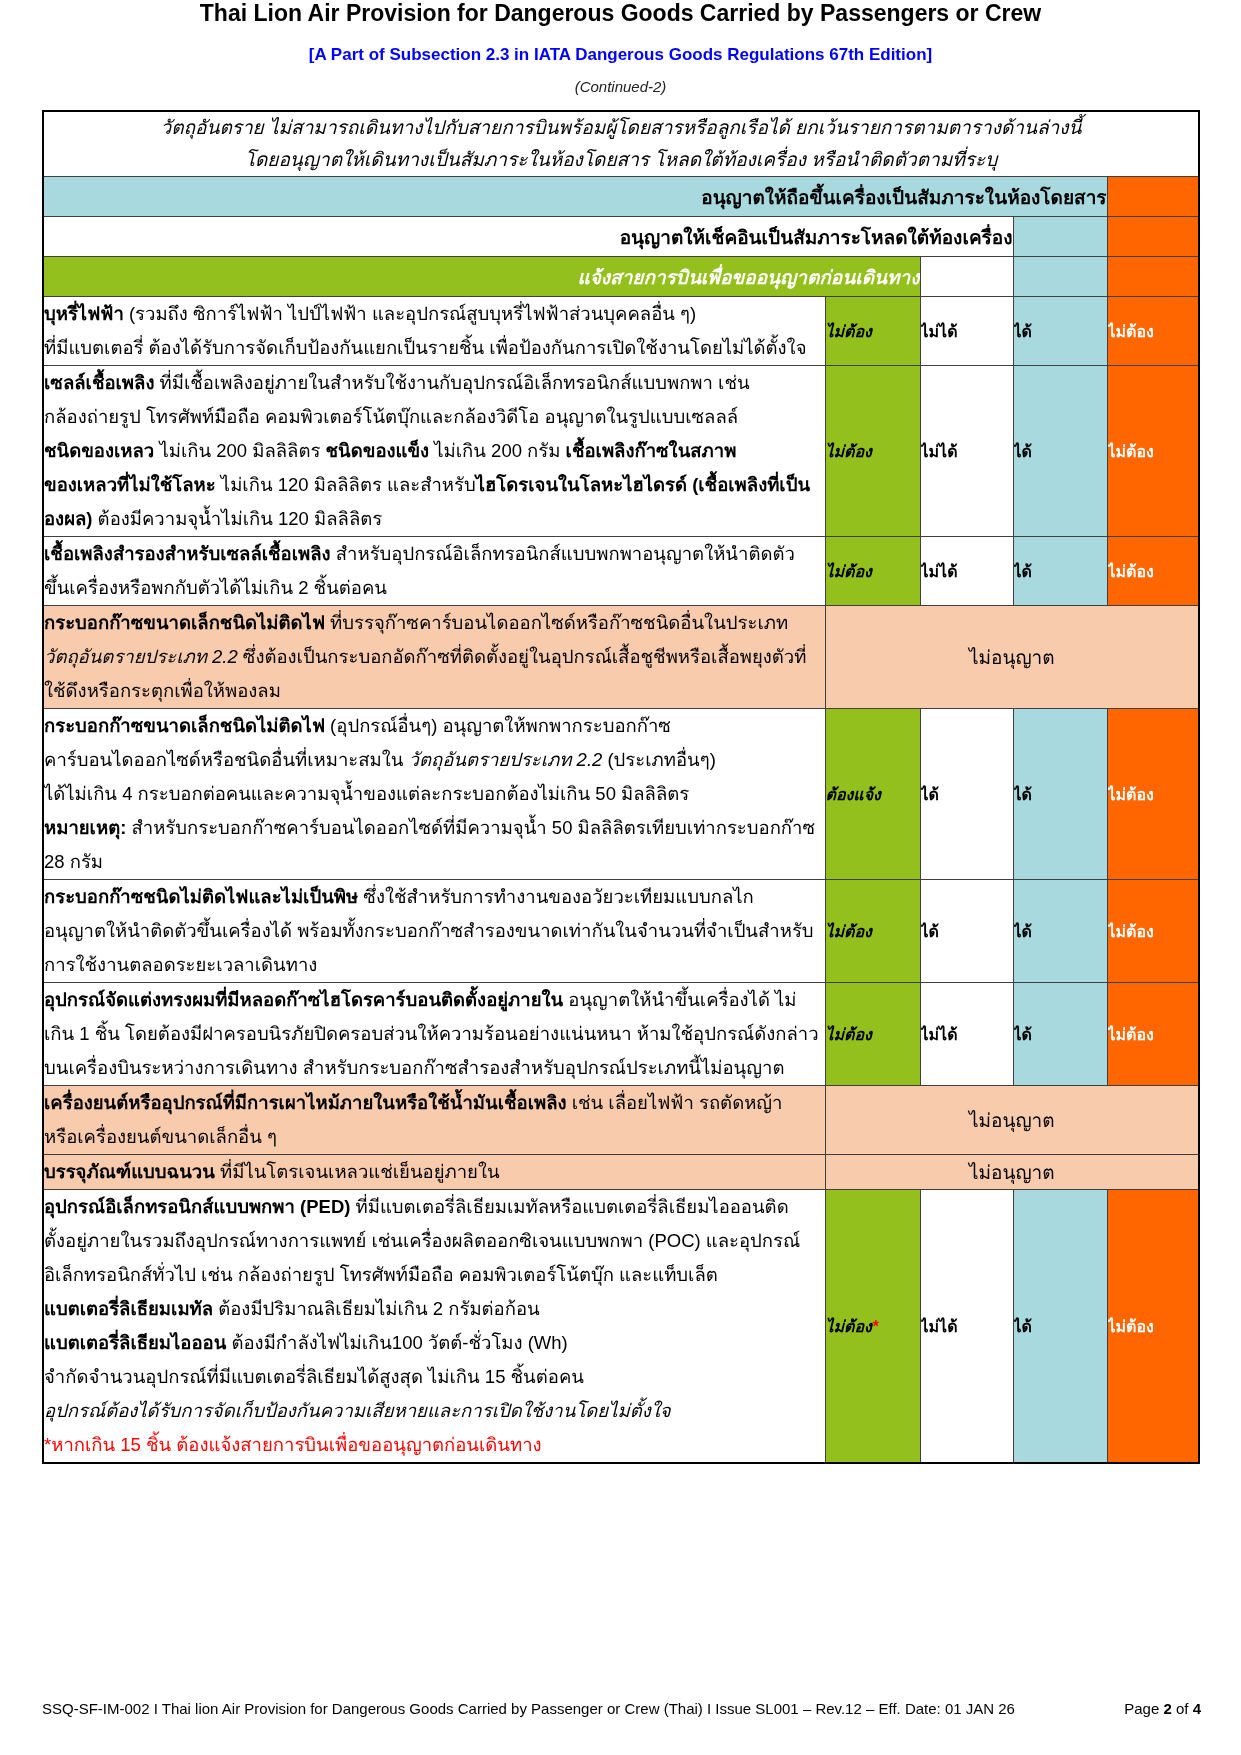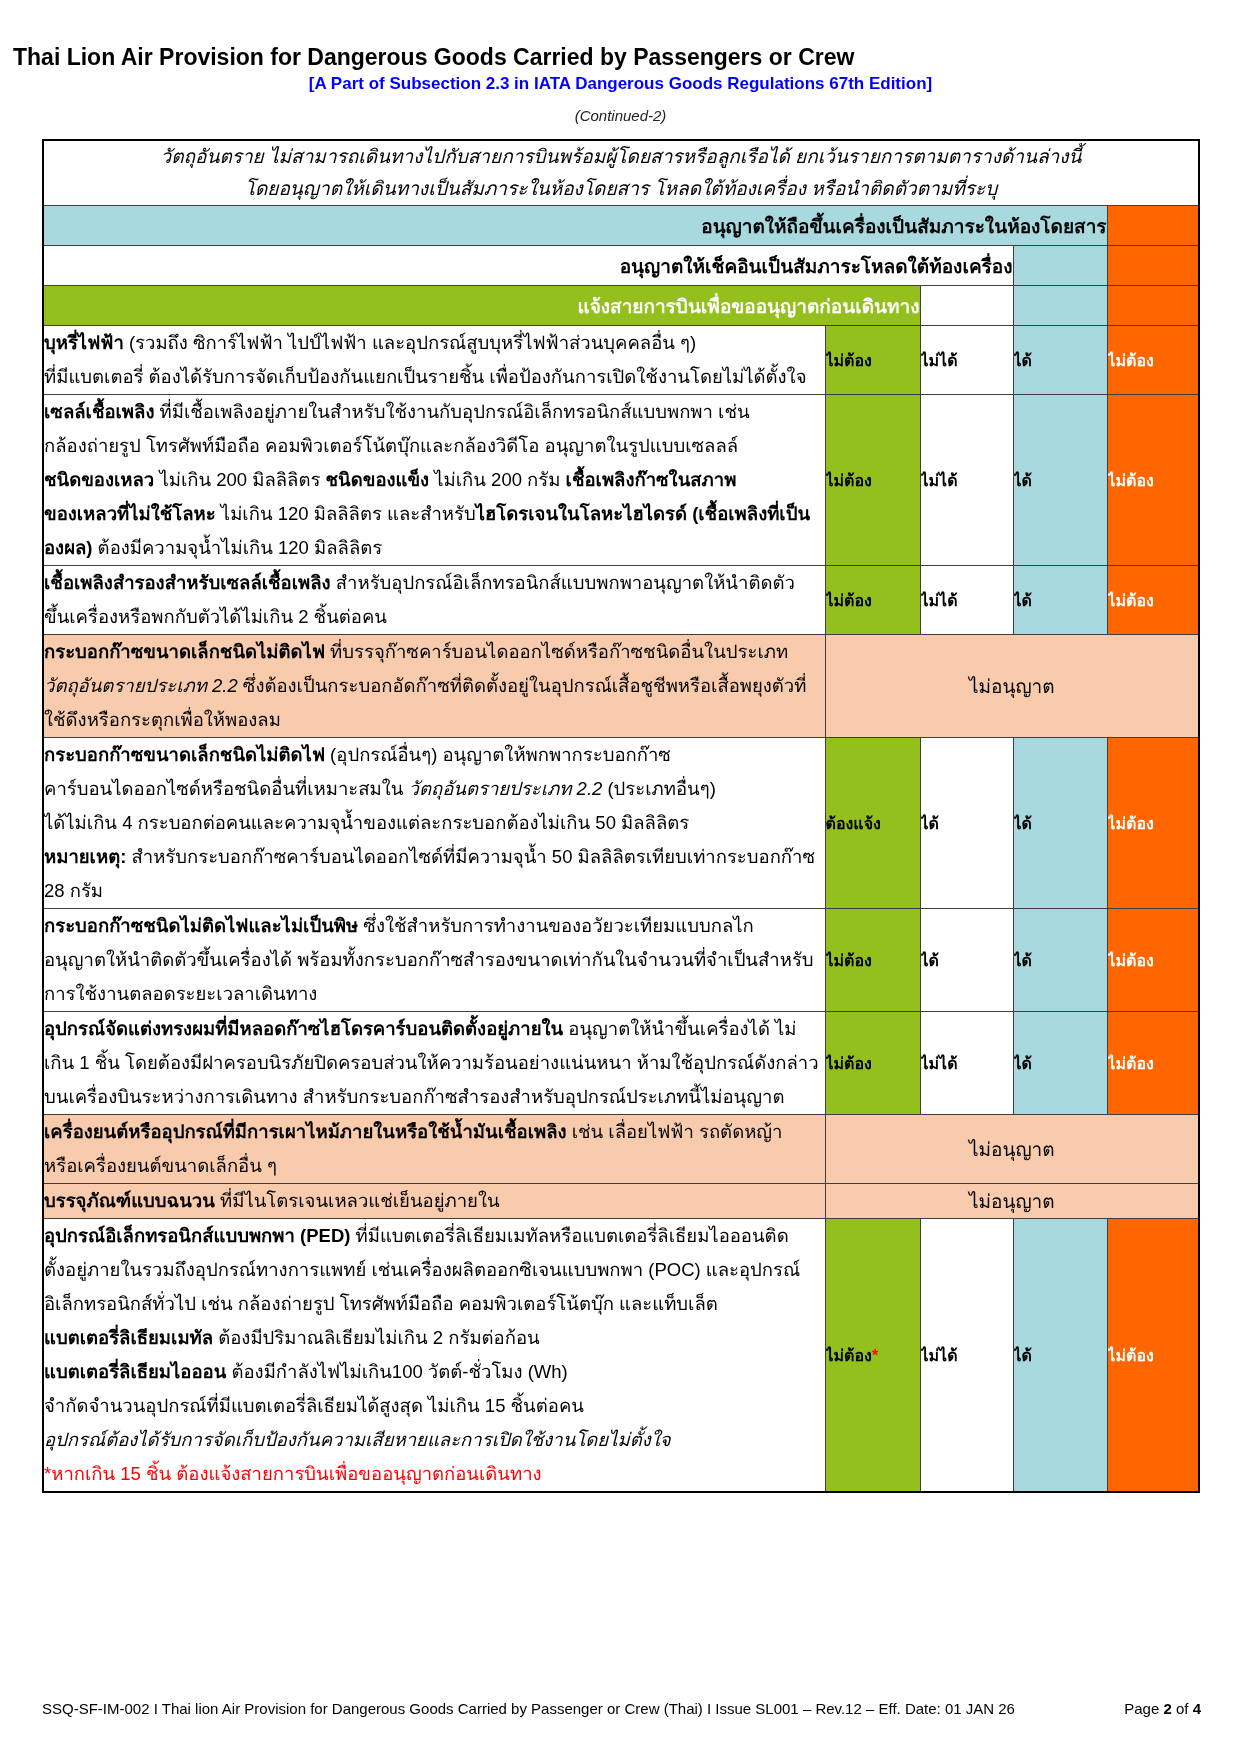--- a/index.html
+++ b/index.html
@@ -1,41 +1,41 @@
 <!DOCTYPE html>
 <html style="--orange: #FF6600; --green: #93C01D; --blue: #A7D9DF; --salmon: #F8CBAD; --red: #FF0000; --link_blue: #0000FF;"><head>
 <meta charset="utf-8">
 <style>
   html,body{margin:0;padding:0;background:#888;}
   .page{
     position:relative; width:1241px; height:1755px; background:#fff;
     font-family:"Liberation Sans","DejaVu Sans",sans-serif; color:#000;
     overflow:hidden; margin:0 auto;
   }
-  .title{ text-align:left; padding-top:44px; font-size:23px; font-weight:bold;margin-left:13px; }
-  .subtitle{ text-align:center; margin-top:3px; font-size:17px; font-weight:bold; color:var(--link_blue,#0000FF); }
+  .title{ text-align:center; font-size:23px; font-weight:bold; }
+  .subtitle{ text-align:center; margin-top:18px; font-size:17px; font-weight:bold; color:var(--link_blue,#0000FF); }
   .continued{ text-align:center; margin-top:13px; font-size:15px; font-style:italic; color:#222; }
 
   table.dg{ margin:15px 0 0 42px; width:1156px; border-collapse:collapse; table-layout:fixed; border:2px solid #000; }
   table.dg td{ border:1px solid #3f3f3f; padding:0; vertical-align:middle; overflow:hidden; }
 
   td.intro{ background:#fff; text-align:center; padding:2px 4px; }
   td.intro .line{ line-height:32px; font-size:19px; font-style:italic; white-space:nowrap; }
 
   td.hdr{ height:39px; text-align:right; padding:0 9px; font-size:19px; font-weight:bold; white-space:nowrap; }
   td.hdr-tail{ height:39px; }
 
   td.desc{ position:relative; padding:2px 4px 2px 8px; font-size:18.5px; }
   td.desc .line{ line-height:34px; white-space:nowrap; }
 
   td.ans{ text-align:left; font-size:16px; font-weight:bold; padding:0 2px; }
   td.merged{ text-align:center; font-size:19px; padding:0; }
 
   .bg-orange{ background:var(--orange,#FF6600); }
-  .bg-green{ background:var(--green,#93C01D); }
+  .bg-green{ background:var(--green,#93C01D);font-style:italic; }
   .bg-blue{ background:var(--blue,#A7D9DF); }
   .bg-salmon{ background:var(--salmon,#F8CBAD); }
   .bg-white{ background:#fff; }
   .tx-white{ color:#fff; }
   .tx-black{ color:#000; }
 
   .seg-n{ font-weight:normal; }
   .seg-b{ font-weight:bold;text-align:center; }
   .seg-i{ font-style:italic; }
   .seg-bi{ font-weight:normal; font-style:italic; }

